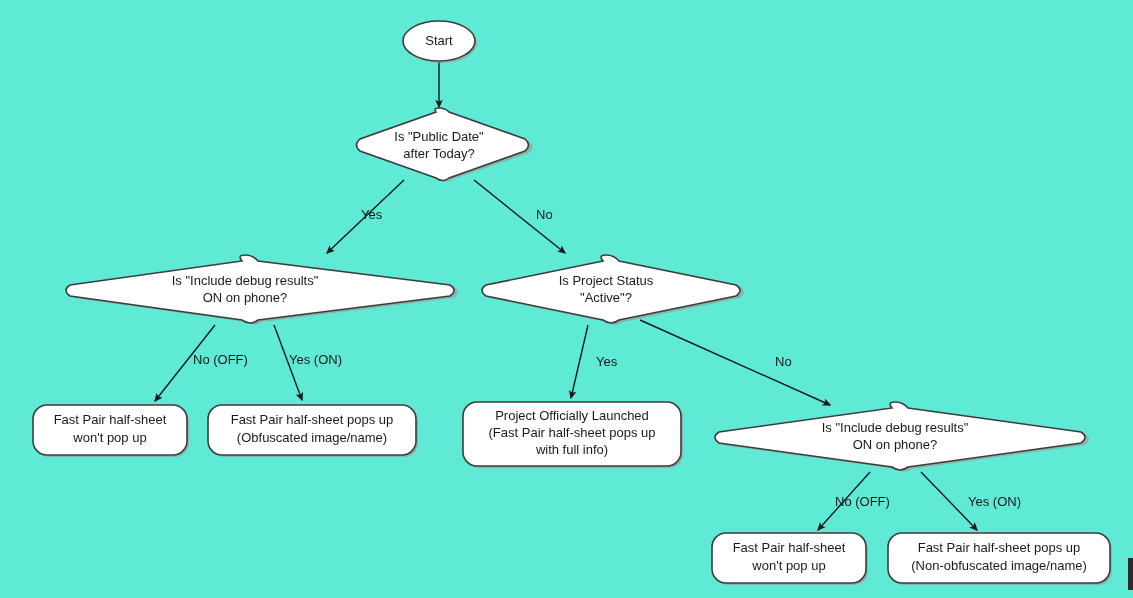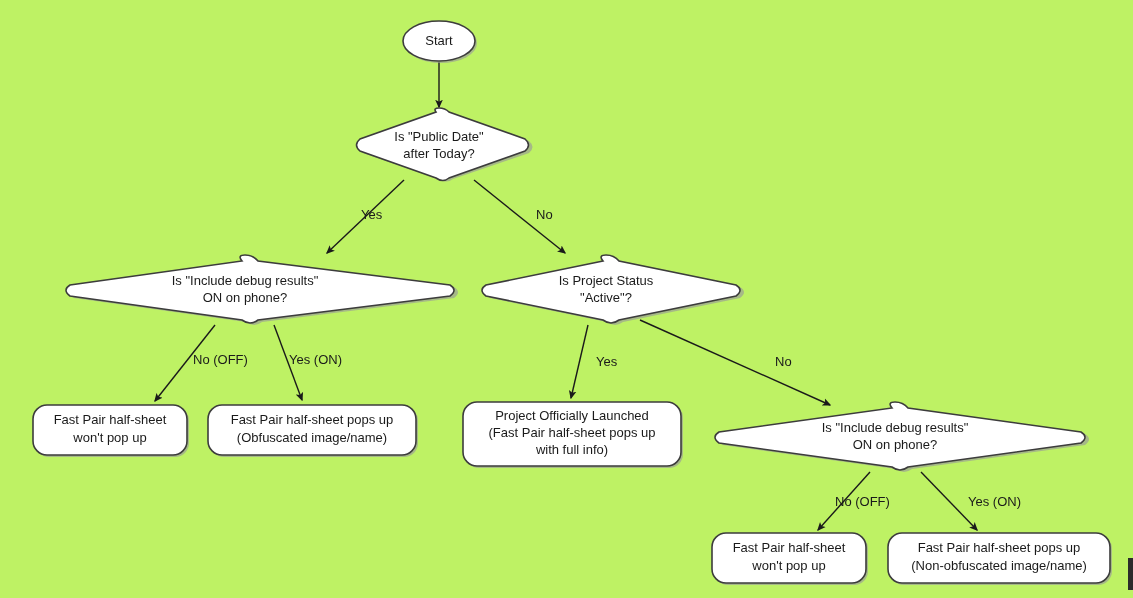--- a/index.html
+++ b/index.html
@@ -4,21 +4,21 @@
 <style>
   html, body {
     margin: 0;
     padding: 0;
     background: #ffffff;
   }
   #canvas {
     position: relative;
     width: 1133px;
     height: 598px;
-    background: #bef264;
+    background: #5eead4;
     overflow: hidden;
     font-family: "Liberation Sans", sans-serif;
   }
   svg#flow {
     position: absolute;
     left: 0;
     top: 0;
     width: 1133px;
     height: 598px;
   }

